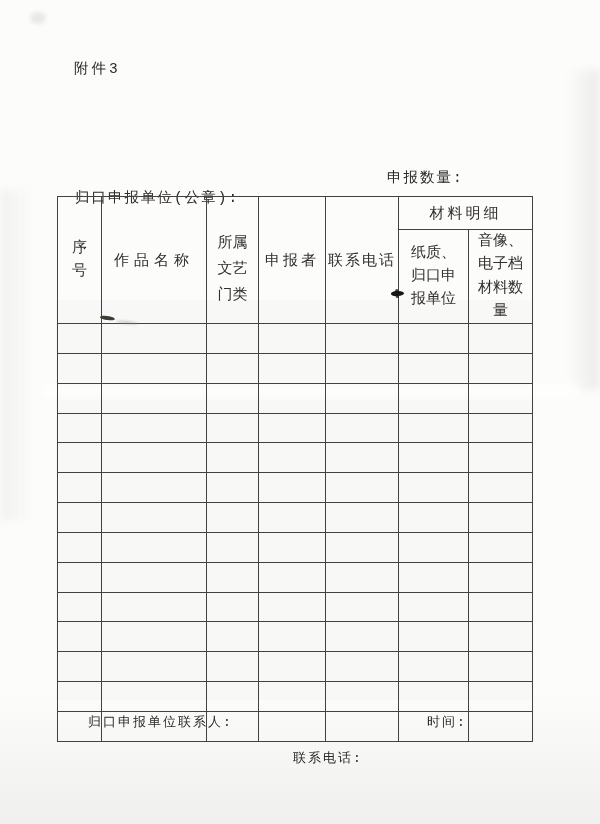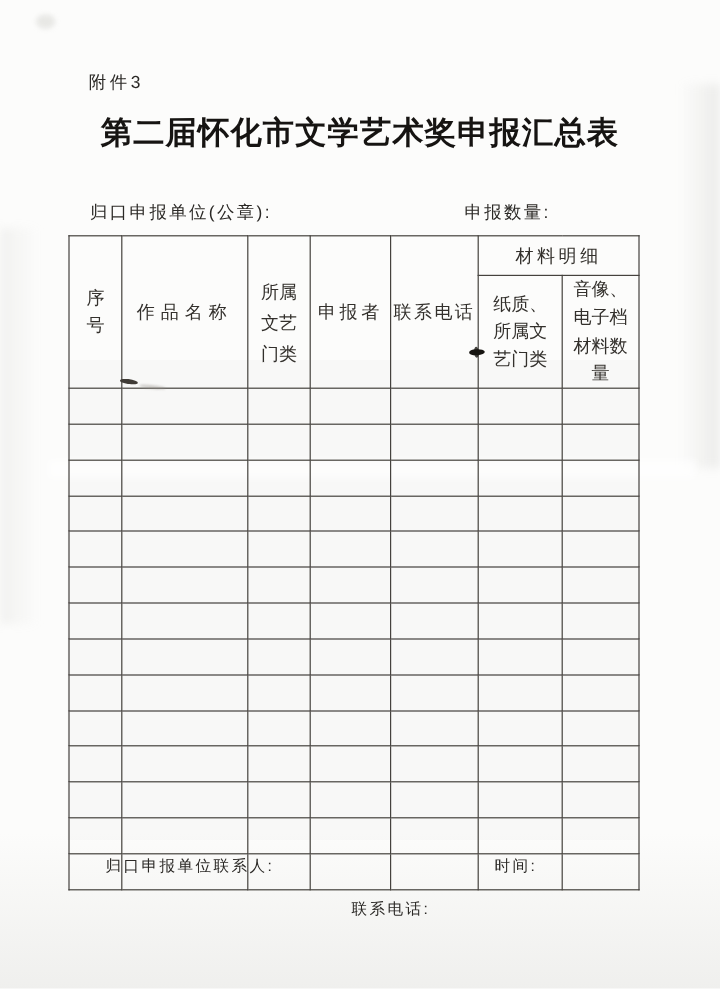--- a/index.html
+++ b/index.html
@@ -6,21 +6,21 @@
     margin: 0;
     padding: 0;
     background: #ffffff;
   }
   .page {
     position: relative;
     width: 600px;
     height: 824px;
     background: #fcfcfb;
     overflow: hidden;
-    font-family: Liberation Sans, sans-serif;
+    font-family: Liberation Mono, monospace;
     color: #2e2c2a;
   }
   
   .shade { position: absolute; pointer-events: none; }
   .shade-bottom    { left: 0; bottom: 0; width: 100%; height: 130px;
                      background: linear-gradient(180deg, rgba(189,189,183,0) 0%, rgba(189,189,183,0.14) 70%, rgba(182,182,176,0.18) 100%); }
   .shade-right-top { right: 0; top: 70px; width: 34px; height: 320px;
                      background: linear-gradient(270deg, rgba(180,180,176,0.22), rgba(180,180,176,0)); filter: blur(4px); }
   .shade-left-mid  { left: 0; top: 190px; width: 34px; height: 330px;
                      background: linear-gradient(90deg, rgba(185,185,181,0.16), rgba(185,185,181,0)); filter: blur(4px); }
@@ -48,21 +48,21 @@
     letter-spacing: 1px;
     color: #161412;
   }
   .field-label {
     position: absolute;
     top: 168px;
     font-size: 14.5px;
     letter-spacing: 2px;
     color: #2b2926;
   }
-  .unit-label { left: 75px; }
+  .unit-label { left: 75px; margin-top: 20px; }
   .qty-label  { left: 387px; }
 
   table.summary {
     position: absolute;
     left: 57px; top: 196px;
     width: 475px;
     border-collapse: collapse;
     table-layout: fixed;
   }
   table.summary th, table.summary td {
@@ -144,21 +144,21 @@
 
   .footer-label {
     position: absolute;
     top: 713px;
     font-size: 13px;
     letter-spacing: 2px;
     color: #2b2926;
   }
   .footer-contact { left: 88px; }
   .footer-phone   { left: 293px; margin-top: 36px; }
-  .footer-time    { left: 412px; text-align: right; }
+  .footer-time    { left: 427px; text-align: right; }
 
   .page-number {
     position: absolute;
     left: 0; top: 774px;
     width: 100%;
     text-align: center;
     font-size: 12.5px;
     letter-spacing: 1px;
     color: #4a4844;
   }
@@ -170,21 +170,20 @@
 
   <div class="shade shade-bottom"></div>
   <div class="shade shade-right-top"></div>
   <div class="shade shade-left-mid"></div>
   <div class="shade shade-table-wash"></div>
   <div class="shade band-mid"></div>
   <div class="shade smudge-topleft"></div>
 
   <div class="attachment-label">附件3</div>
 
-  <div class="doc-title">第二届怀化市文学艺术奖申报汇总表</div>
 
   <div class="field-label unit-label">归口申报单位(公章):</div>
   <div class="field-label qty-label">申报数量:</div>
 
   <table class="summary">
     <colgroup>
       <col style="width:44px">
         <col style="width:105px">
         <col style="width:52px">
       <col style="width:67px">
@@ -195,21 +194,21 @@
     <thead>
       <tr class="head-main">
         <th rowspan="2" class="th-serial"><span>序号</span></th>
         <th rowspan="2" class="th-work">作品名称</th>
         <th rowspan="2" class="th-category"><span>所属文艺门类</span></th>
         <th rowspan="2" class="th-applicant">申报者</th>
         <th rowspan="2" class="th-phone">联系电话</th>
         <th colspan="2" class="th-materials">材料明细</th>
       </tr>
       <tr class="head-sub">
-        <th class="th-sub"><span>纸质、所属文艺门类</span></th>
+        <th class="th-sub"><span>纸质、归口申报单位</span></th>
         <th class="th-sub"><span>音像、电子档材料数量</span></th>
       </tr>
     </thead>
     <tbody>
         <tr>
           <td></td>
           <td></td>
           <td></td>
           <td></td>
           <td></td>

